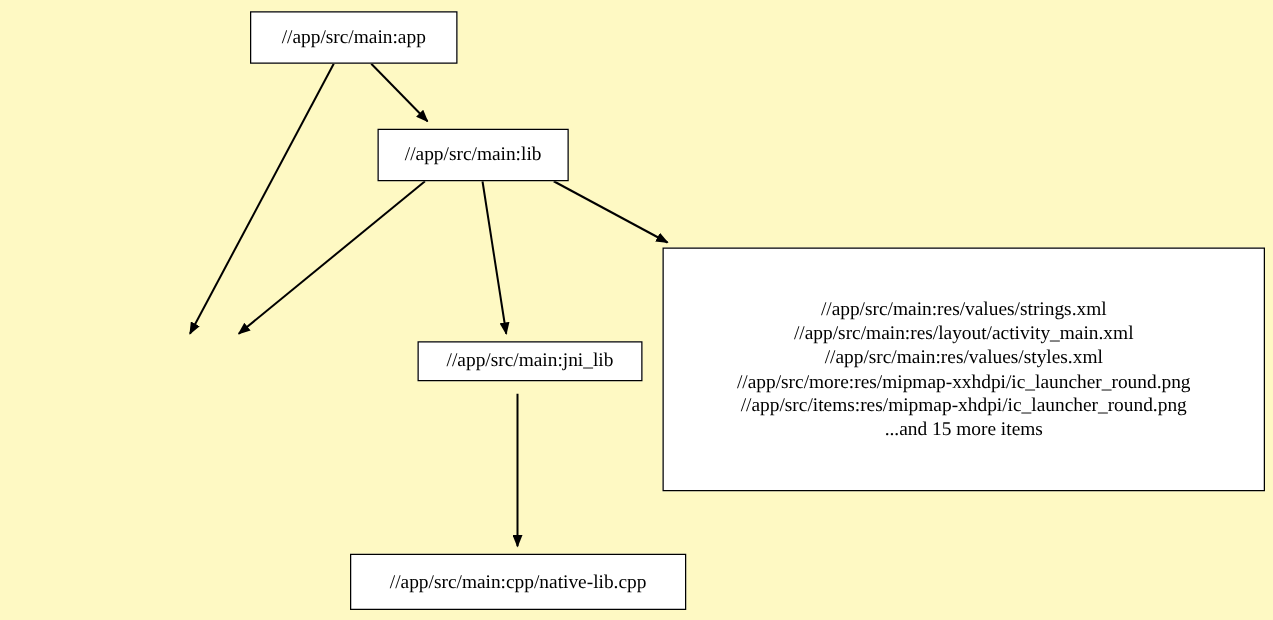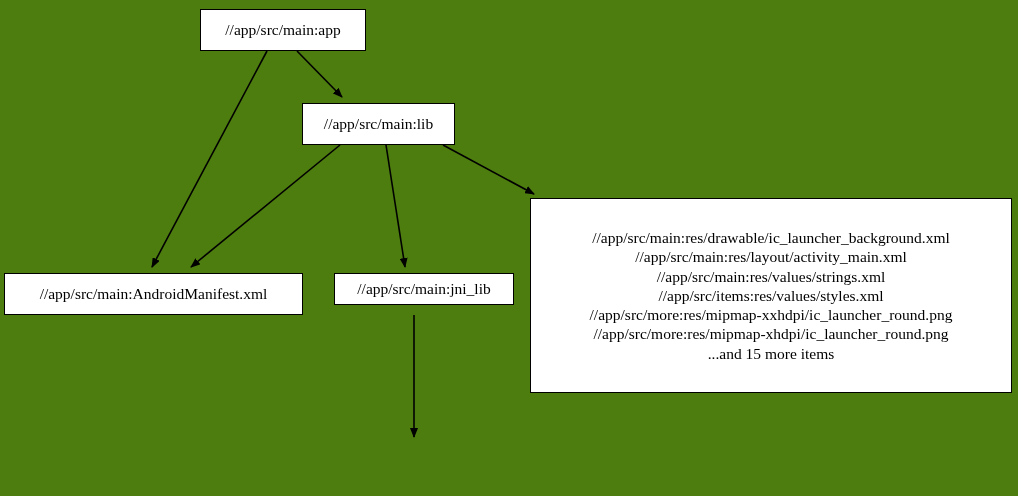--- a/index.html
+++ b/index.html
@@ -9,21 +9,21 @@
     background: #ffffff;
   }
   body {
     font-family: "Liberation Serif", "DejaVu Serif", serif;
     color: #000000;
   }
   #graph-canvas {
     position: relative;
     width: 1018px;
     height: 496px;
-    background: #4d7c0f;
+    background: #fef9c3;
     overflow: hidden;
   }
   #edge-layer {
     position: absolute;
     left: 0;
     top: 0;
     width: 1018px;
     height: 496px;
     pointer-events: none;
   }
@@ -106,34 +106,33 @@
   </svg>
 
   <div class="node" id="node-app">
     <span class="node-label">//app/src/main:app</span>
   </div>
 
   <div class="node" id="node-lib">
     <span class="node-label">//app/src/main:lib</span>
   </div>
 
-  <div class="node" id="node-manifest">
-    <span class="node-label">//app/src/main:AndroidManifest.xml</span>
-  </div>
 
   <div class="node" id="node-jni-lib">
     <span class="node-label">//app/src/main:jni_lib</span>
   </div>
 
+  <div class="node" id="node-cpp">
+    <span class="node-label">//app/src/main:cpp/native-lib.cpp</span>
+  </div>
 
   <div class="node node-multiline" id="node-res">
     <div class="node-label">
-        <span class="multi-line-item">//app/src/main:res/drawable/ic_launcher_background.xml</span>
+        <span class="multi-line-item">//app/src/main:res/values/strings.xml</span>
         <span class="multi-line-item">//app/src/main:res/layout/activity_main.xml</span>
-        <span class="multi-line-item">//app/src/main:res/values/strings.xml</span>
-        <span class="multi-line-item">//app/src/items:res/values/styles.xml</span>
+        <span class="multi-line-item">//app/src/main:res/values/styles.xml</span>
         <span class="multi-line-item">//app/src/more:res/mipmap-xxhdpi/ic_launcher_round.png</span>
-        <span class="multi-line-item">//app/src/more:res/mipmap-xhdpi/ic_launcher_round.png</span>
+        <span class="multi-line-item">//app/src/items:res/mipmap-xhdpi/ic_launcher_round.png</span>
         <span class="multi-line-item">...and 15 more items</span>
       </div>
   </div>
 
 </div>
 
 </body></html>

